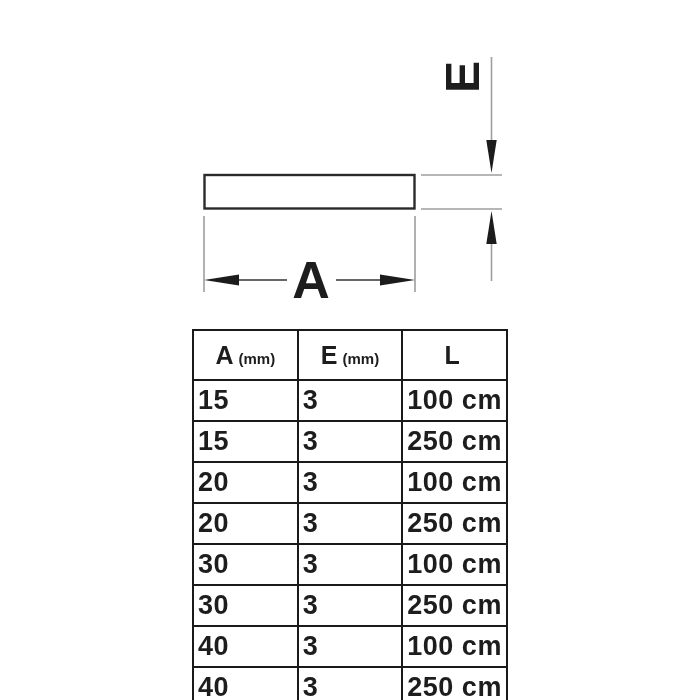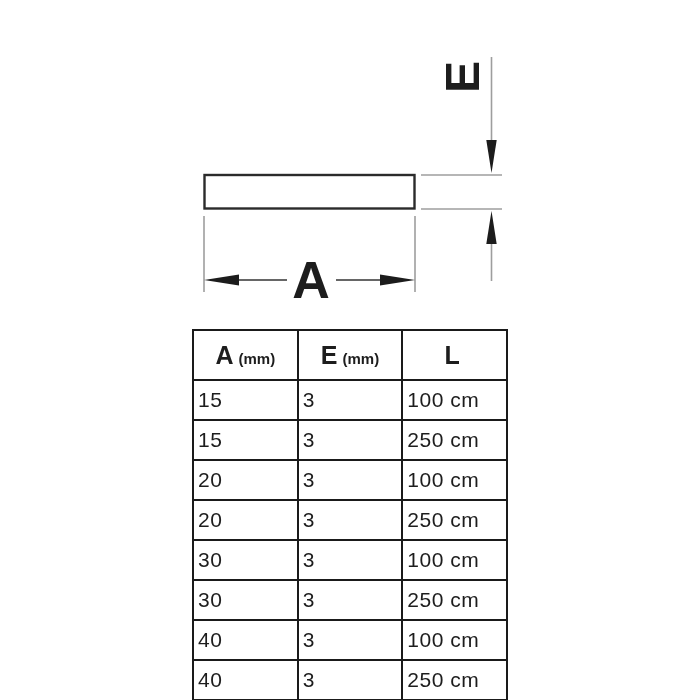--- a/index.html
+++ b/index.html
@@ -14,21 +14,21 @@
   }
   .spec-table{
     position:absolute;left:192px;top:329px;width:316px;
     border-collapse:collapse;table-layout:fixed;
     color:#1d1d1d;background:#ffffff;
   }
   .spec-table th,.spec-table td{
     border:2px solid #1a1a1a;vertical-align:middle;padding:4px;
   }
   .spec-table th{height:40px;font-weight:bold;}
-  .spec-table td{height:30px;font-size:21px;font-weight:normal;letter-spacing:0.5px;}
+  .spec-table td{height:30px;font-size:27px;font-weight:bold;letter-spacing:0.5px;}
   .hdr-letter{font-size:25px;font-weight:bold;}
   .hdr-unit{font-size:15px;font-weight:bold;margin-left:5px;}
 </style>
 </head>
 <body>
 
 <div class="screen">
 
   <svg class="diagram-svg" width="700" height="330" viewBox="0 0 700 330">
 

